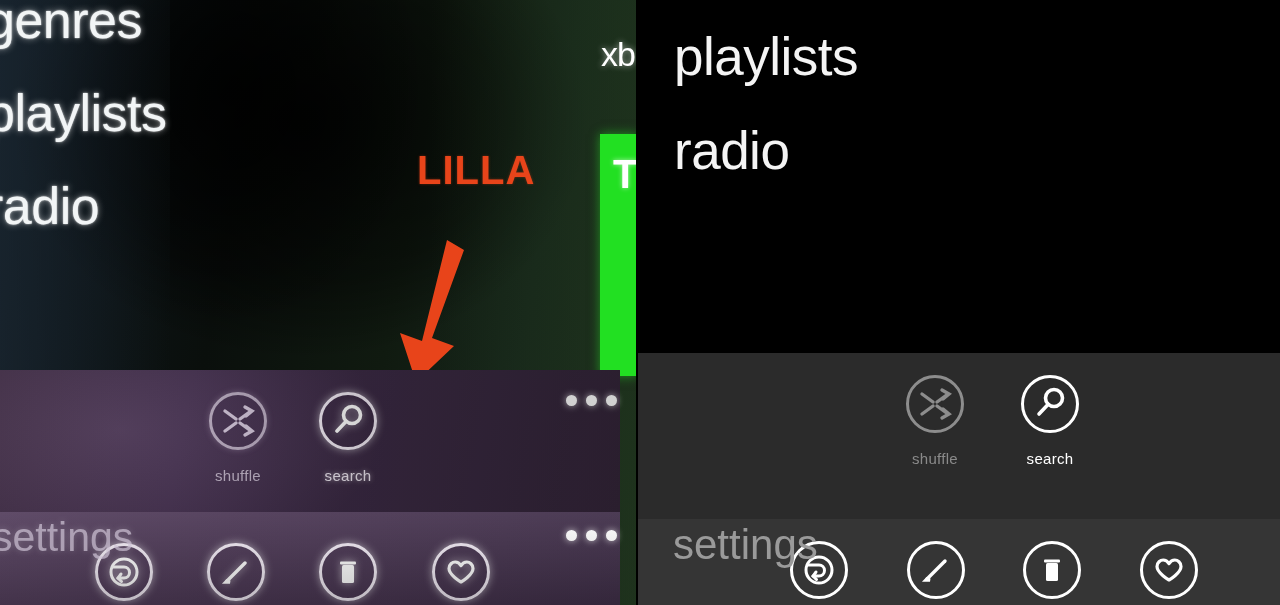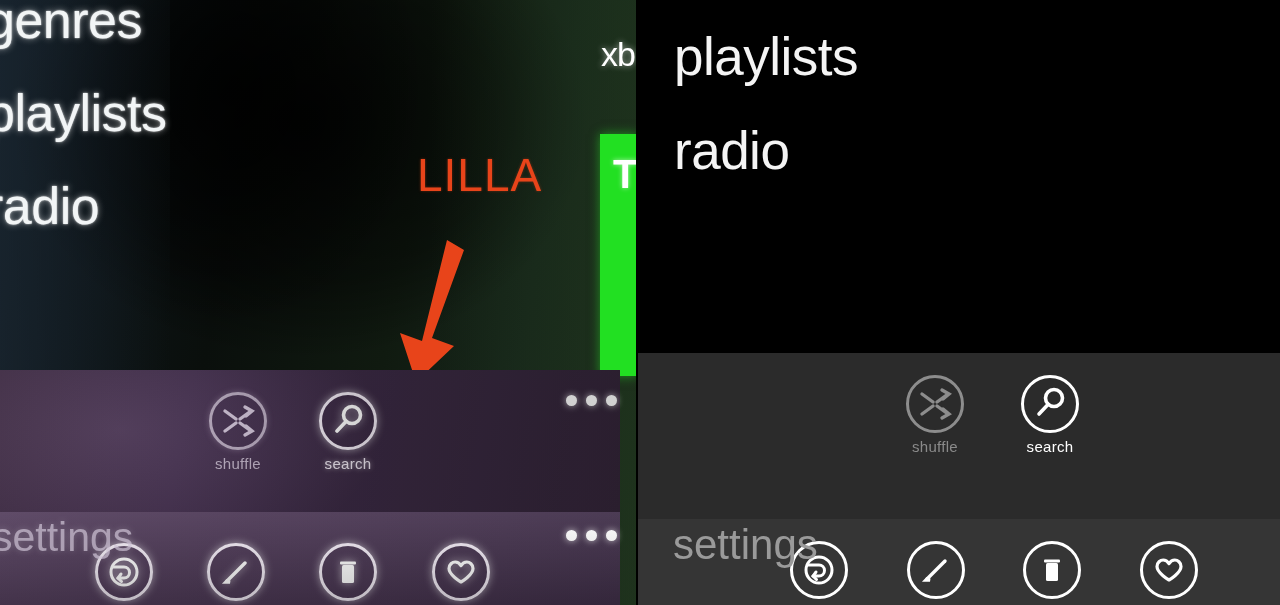--- a/index.html
+++ b/index.html
@@ -76,22 +76,22 @@
     font-size: 40px;
     font-weight: 700;
     text-shadow: 0 0 5px rgba(255,255,255,0.6);
   }
 
   
   .annot-label {
     position: absolute;
     left: 417px; top: 148px;
     color: #e8441a;
-    font-size: 46px;
-    font-weight: 400;
+    font-size: 40px;
+    font-weight: 700;
     letter-spacing: 1px;
     text-shadow: 0 0 3px rgba(232,68,26,0.4);
   }
   .annot-arrow {
     position: absolute;
     left: 392px; top: 238px;
     width: 92px; height: 146px;
   }
 
   
@@ -176,21 +176,21 @@
   .iconbtn .ring {
     width: 58px; height: 58px;
     border-radius: 50%;
     border: 3px solid #ffffff;
     box-sizing: border-box;
     position: relative;
     margin: 0 auto;
   }
   .iconbtn .ring svg { position: absolute; left: 0; top: 0; }
   .iconbtn .cap {
-    margin-top: 5px;
+    margin-top: 17px;
     font-size: 15px;
     color: #ffffff;
     letter-spacing: 0.3px;
   }
 
   
   .photo .ring { border-color: #f3ecf6; box-shadow: 0 0 9px rgba(255,255,255,0.55); }
   .photo .cap { color: #efe8f2; text-shadow: 0 0 5px rgba(255,255,255,0.6); filter: blur(0.5px); }
   .photo svg { filter: drop-shadow(0 0 4px rgba(255,255,255,0.6)); }
 

